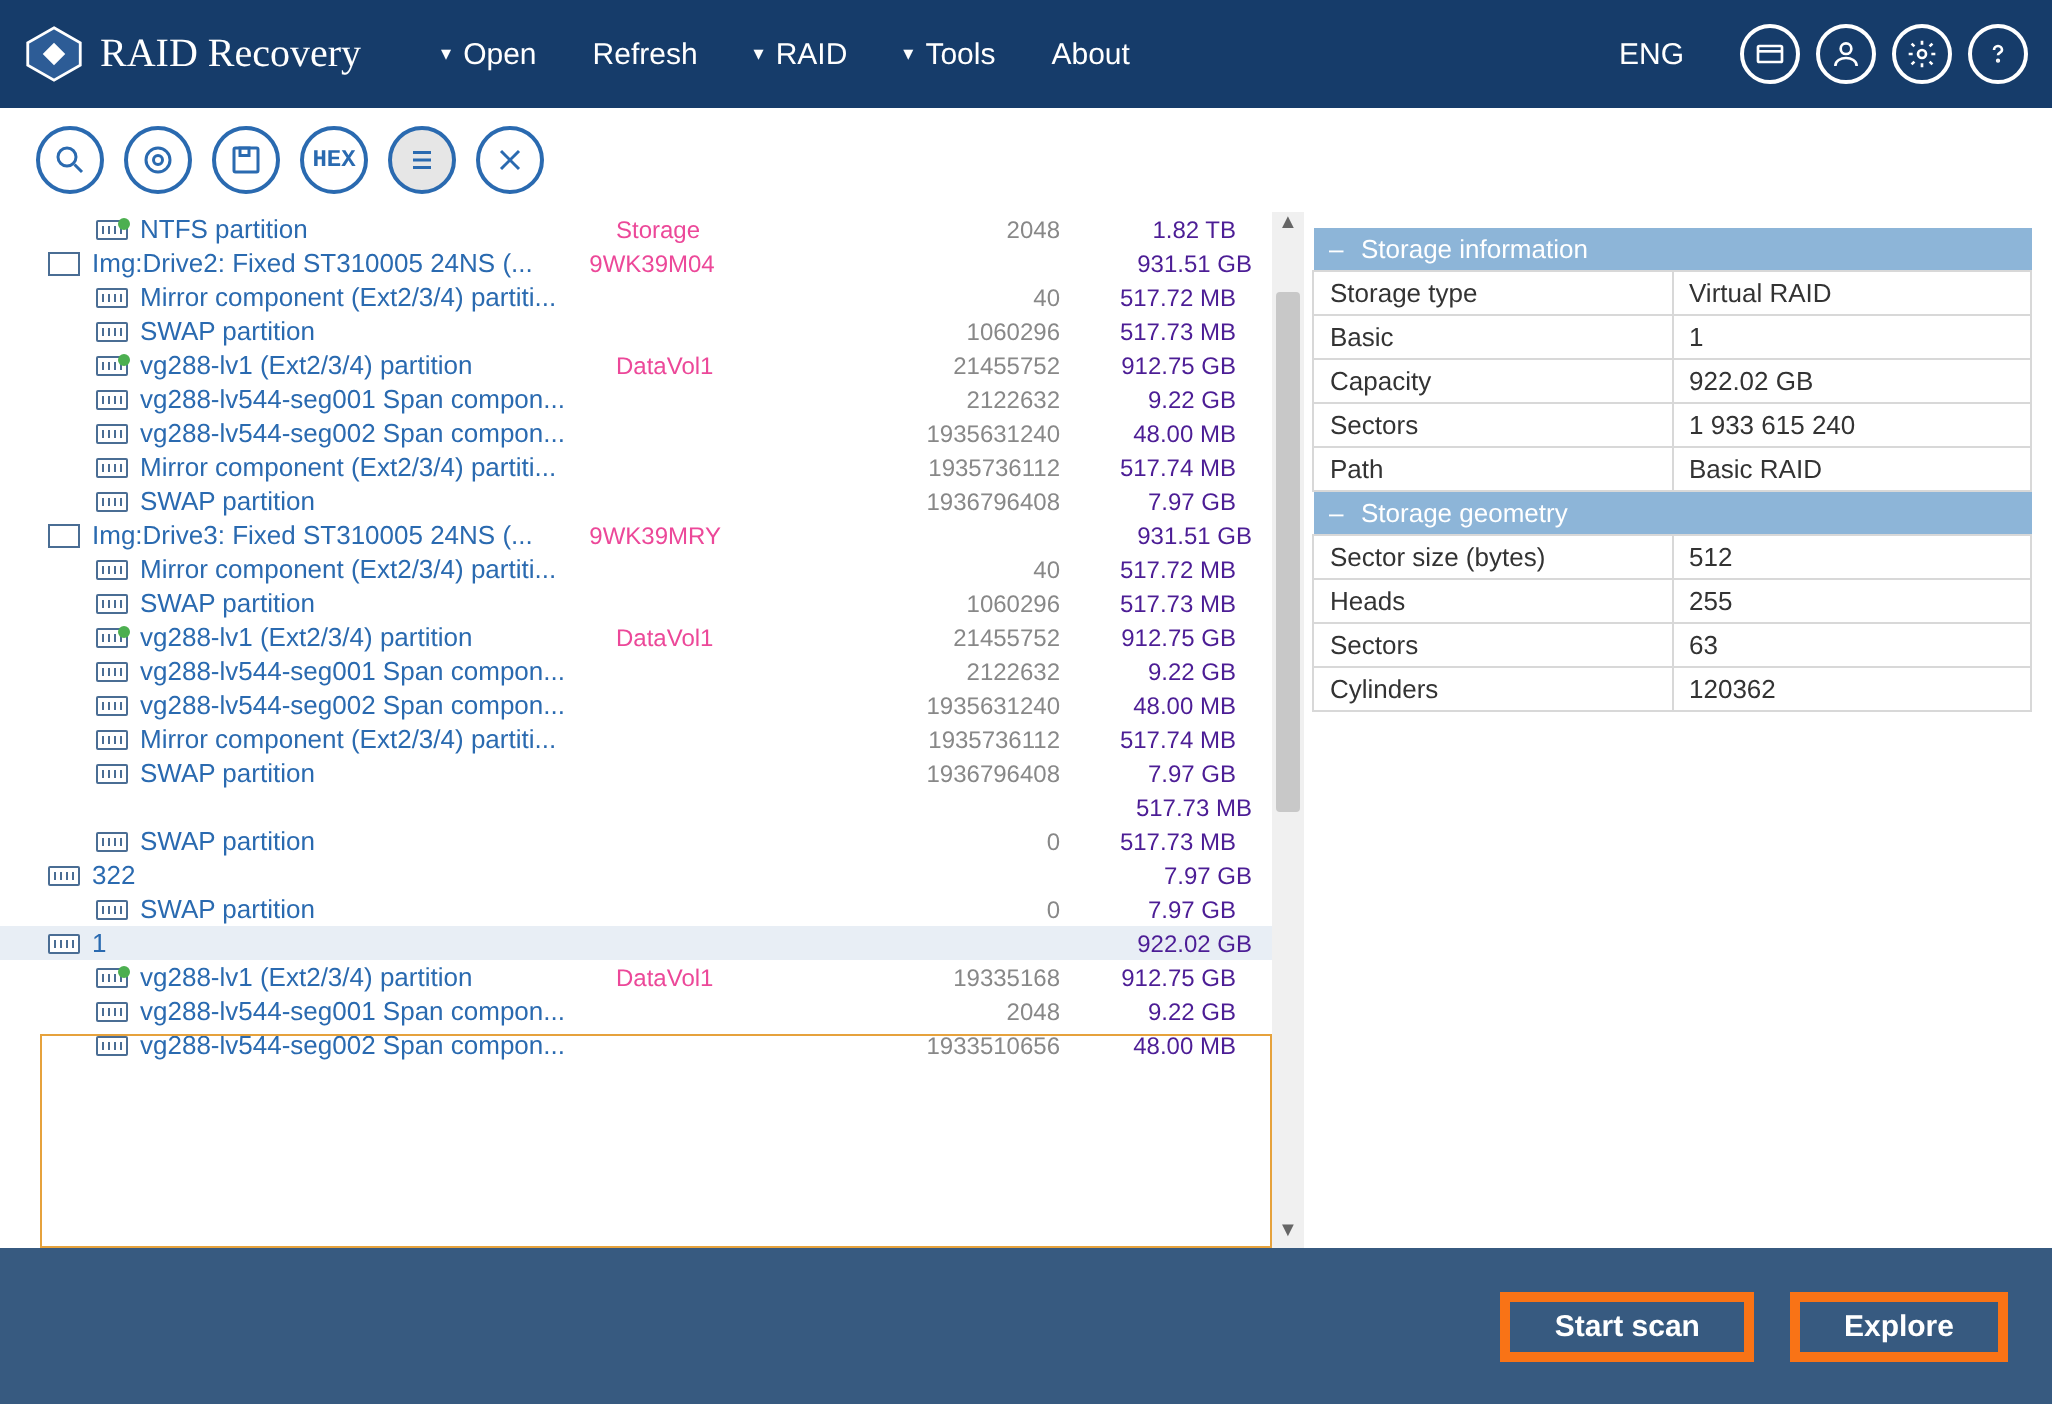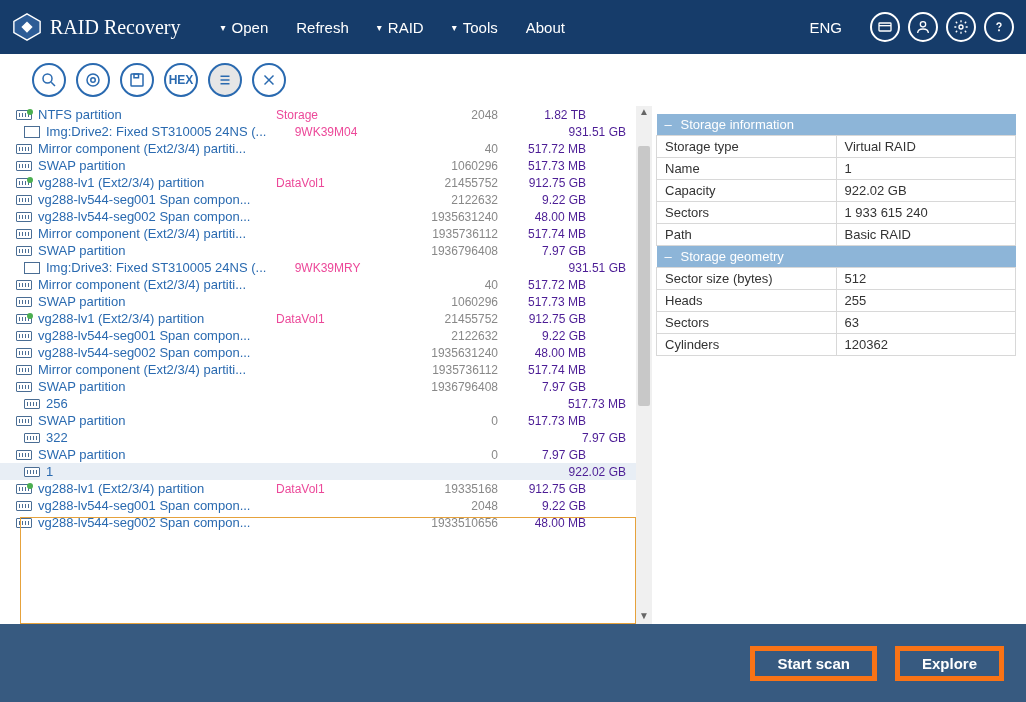--- a/index.html
+++ b/index.html
@@ -13,40 +13,40 @@
   .menu { display: flex; align-items: center; gap: 28px; }
   .menu-item { display: flex; align-items: center; gap: 6px; font-size: 15px; cursor: pointer; }
   .caret { font-size: 10px; }
   .spacer { flex: 1; }
   .lang { font-size: 15px; margin-right: 28px; }
   .topicons { display: flex; gap: 8px; }
   .topicons .iconbtn { width: 30px; height: 30px; border: 2px solid #fff; border-radius: 50%; display: flex; align-items: center; justify-content: center; cursor: pointer; }
   .topicons svg { width: 16px; height: 16px; stroke: #fff; fill: none; stroke-width: 2; }
 
   
-  .toolbar { height: 52px; display: flex; align-items: center; gap: 10px; padding: 0 32px; background: #fff; }
+  .toolbar { height: 52px; display: flex; align-items: center; gap: 10px; padding: 0 18px; background: #fff; font-family: Liberation Mono, monospace; }
   .toolbtn { width: 34px; height: 34px; border: 2px solid #2a6ab0; border-radius: 50%; display: flex; align-items: center; justify-content: center; cursor: pointer; color: #2a6ab0; font-size: 12px; font-weight: bold; }
   .toolbtn svg { width: 18px; height: 18px; stroke: #2a6ab0; fill: none; stroke-width: 2; }
   .toolbtn.filled { background: #e6e6e6; }
 
   
   .content { display: flex; height: calc(702px - 54px - 52px - 78px); }
   .tree-wrap { flex: 1; position: relative; display: flex; }
   .tree { flex: 1; overflow: hidden; font-size: 13px; }
   .row { display: flex; align-items: center; height: 17px; padding-left: 24px; }
   .row.selected { background: #e8eef5; }
   .highlight-box { position: absolute; left: 20px; right: 16px; top: 411px; bottom: 0; border: 1px solid #e6a23c; pointer-events: none; }
   .ico { width: 16px; height: 12px; margin-right: 6px; display: inline-flex; align-items: center; justify-content: center; flex-shrink: 0; }
   .name { color: #2a6ab0; white-space: nowrap; overflow: hidden; text-overflow: ellipsis; }
   .col1 { width: 260px; display: flex; align-items: center; }
   .col2 { width: 90px; color: #ec4899; font-size: 12px; }
   .col3 { width: 140px; text-align: right; color: #888; font-size: 12px; padding-right: 8px; }
   .col4 { width: 90px; text-align: right; color: #4c1d95; font-size: 12px; padding-right: 10px; }
   .indent0 { padding-left: 24px; justify-content: space-between; }
-  .indent1 { padding-left: 16px; }
+  .indent1 { padding-left: 48px; }
 
   .scrollbar { width: 16px; background: #f0f0f0; position: relative; }
   .scroll-thumb { position: absolute; left: 2px; right: 2px; top: 40px; height: 260px; background: #c8c8c8; border-radius: 2px; }
   .scroll-up, .scroll-down { position: absolute; left: 2px; right: 2px; height: 14px; font-size: 10px; text-align: center; color: #666; }
   .scroll-up { top: 0; } .scroll-down { bottom: 0; }
 
   
   .info { width: 374px; padding: 8px 10px 0 4px; }
   .info table { width: 100%; border-collapse: collapse; font-size: 13px; }
   .section-hdr td { background: #8db5d8; color: #fff; font-weight: 500; padding: 3px 8px; }
@@ -346,26 +346,20 @@
             <span class="ico">
               <span class="dv"></span>
             </span>
             <span class="name">SWAP partition</span>
           </div>
           <div class="col2"></div>
           <div class="col3">1936796408</div>
           <div class="col4">7.97 GB</div>
         </div>
         <div class="row indent0">
-          <div class="col1">
-            <span class="ico">
-              <span class="dv"></span>
-            </span>
-            <span class="name">256</span>
-          </div>
           <div class="col2"></div>
           <div class="col3"></div>
           <div class="col4">517.73 MB</div>
         </div>
         <div class="row indent1">
           <div class="col1">
             <span class="ico">
               <span class="dv"></span>
             </span>
             <span class="name">SWAP partition</span>
@@ -455,21 +449,21 @@
           <tr class="section-hdr">
             <td colspan="2"><span class="minus">–</span><span>Storage information</span></td>
           </tr>
       </tbody>
         <tbody id="rows1">
           <tr class="kv">
             <td>Storage type</td>
             <td>Virtual RAID</td>
           </tr>
           <tr class="kv">
-            <td>Name</td>
+            <td>Basic</td>
             <td>1</td>
           </tr>
           <tr class="kv">
             <td>Capacity</td>
             <td>922.02 GB</td>
           </tr>
           <tr class="kv">
             <td>Sectors</td>
             <td>1 933 615 240</td>
           </tr>

